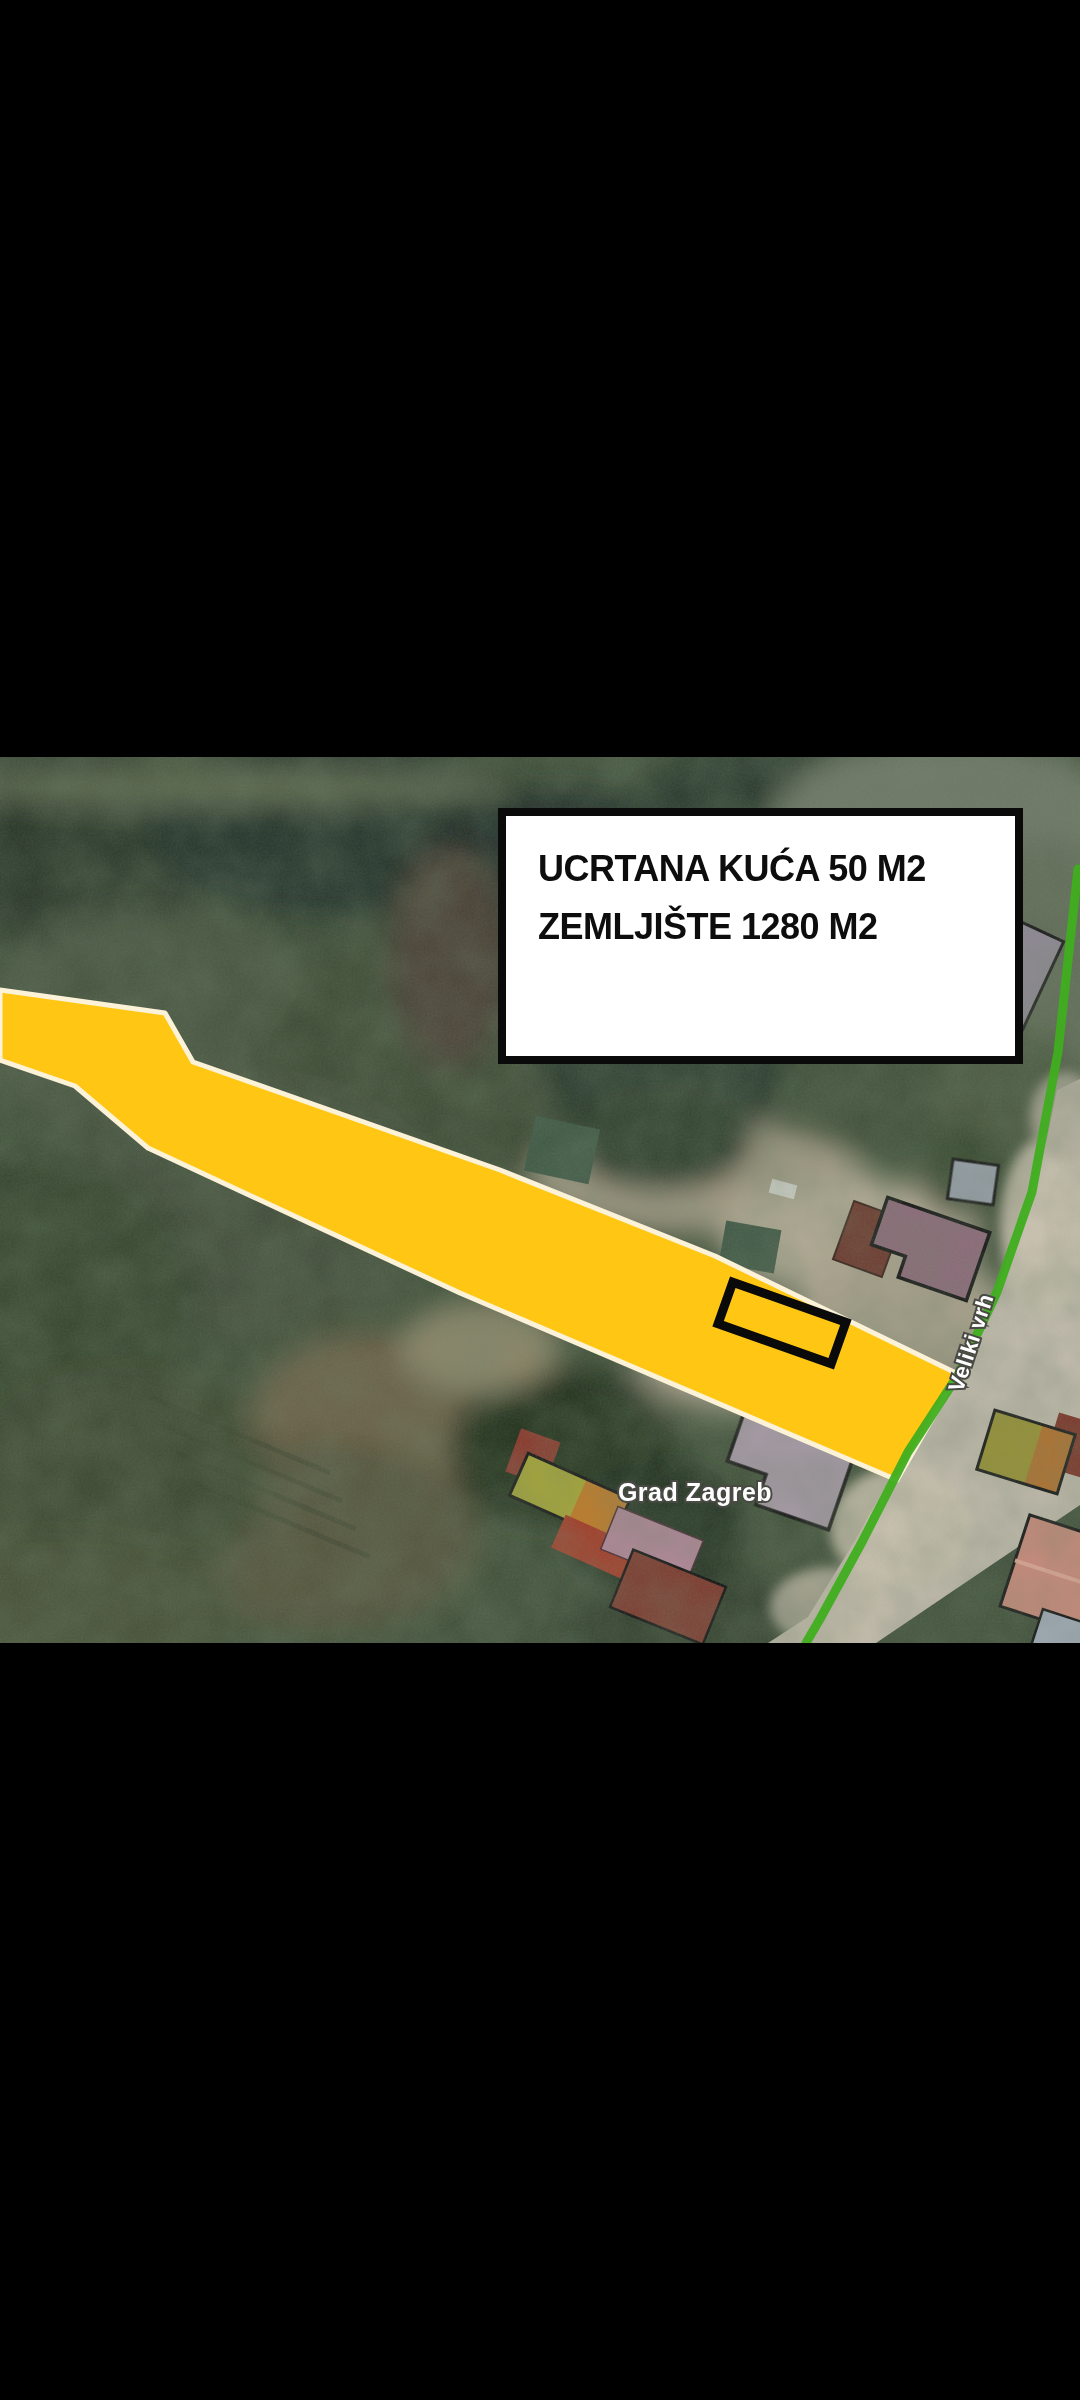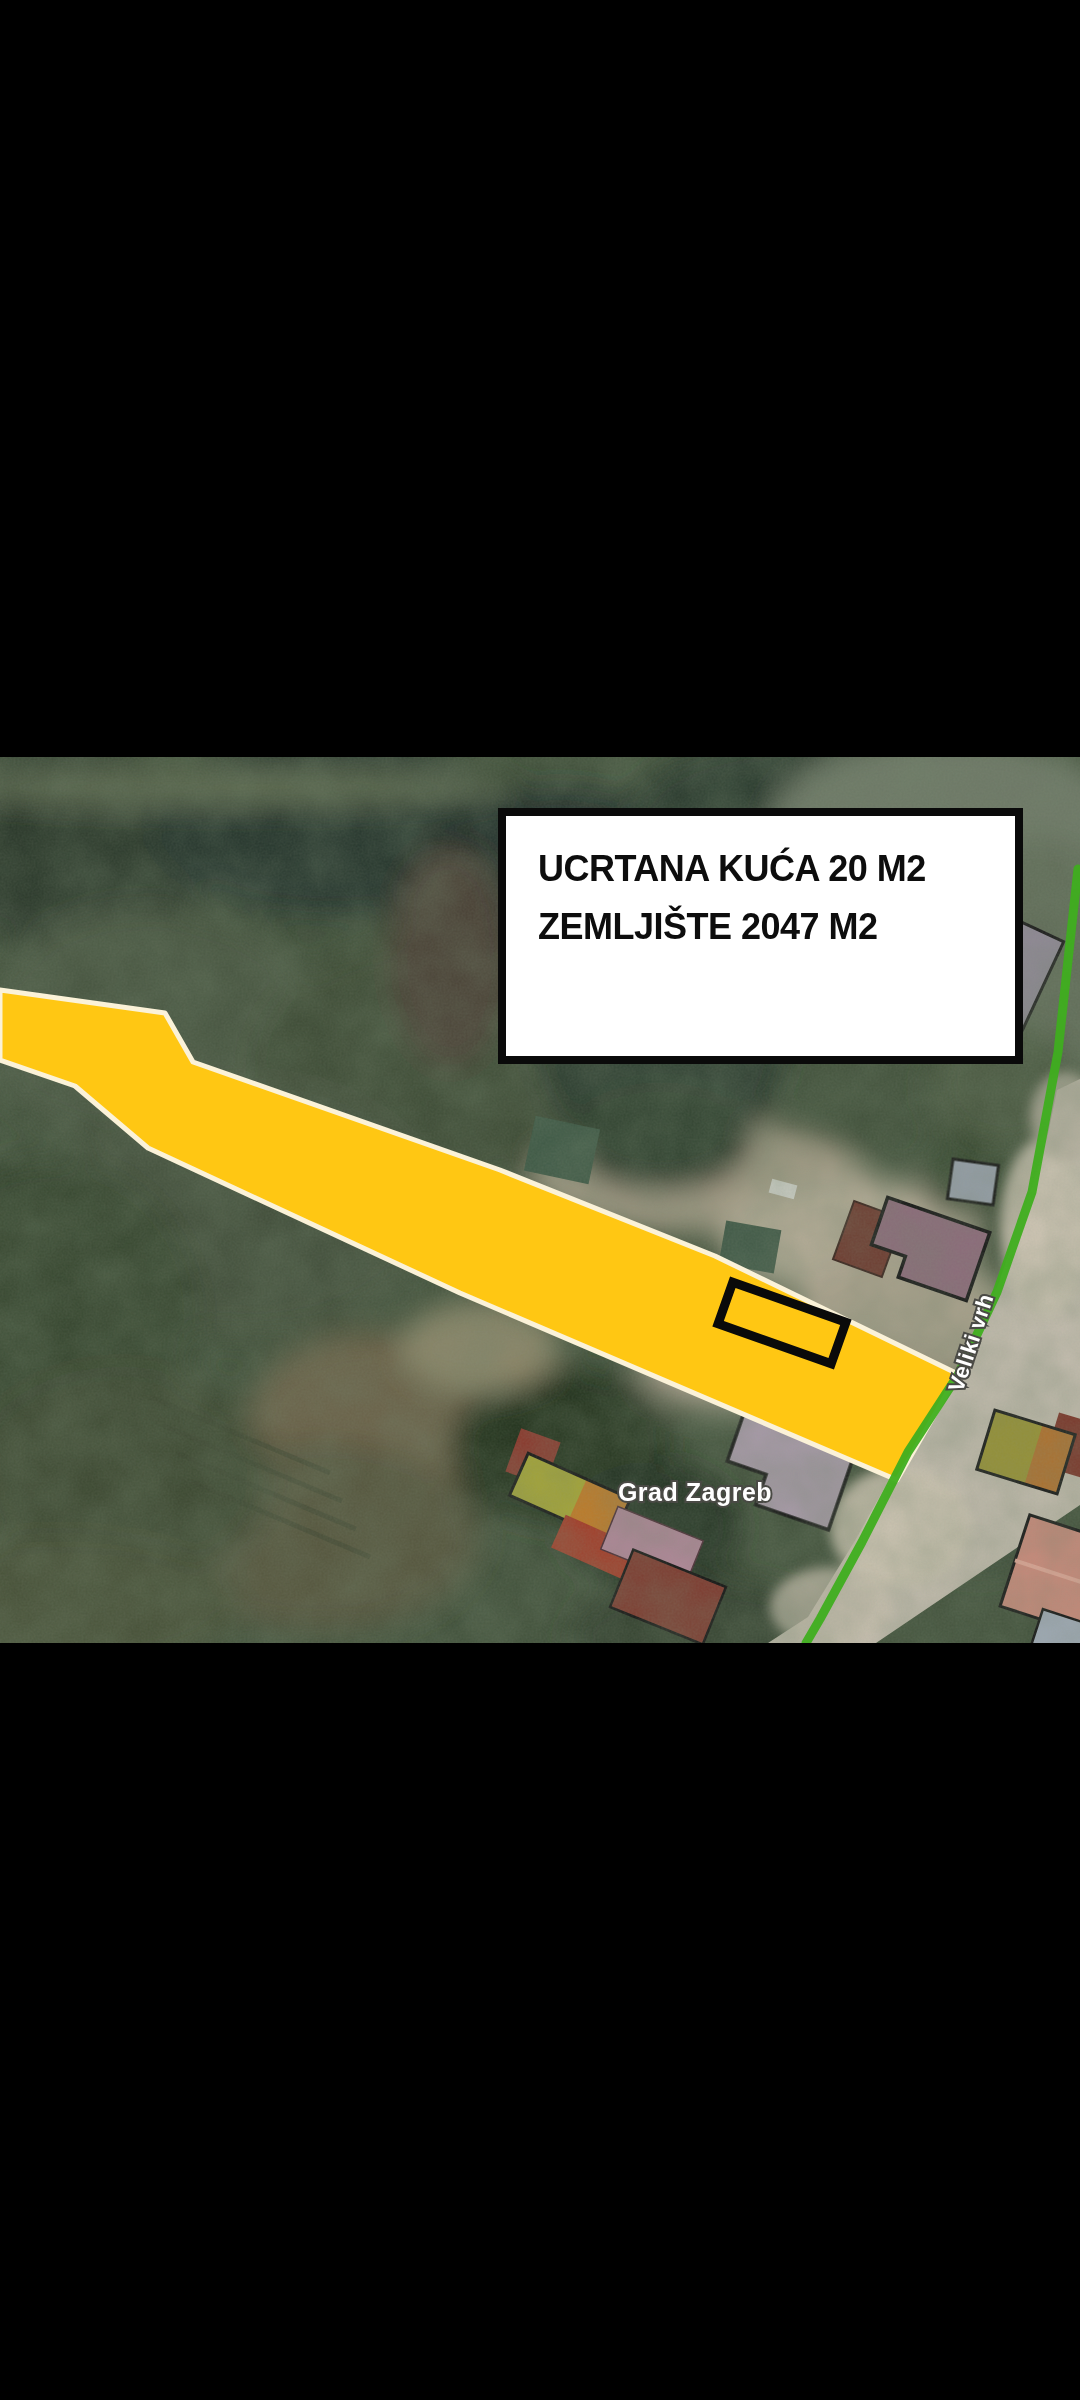--- a/index.html
+++ b/index.html
@@ -165,21 +165,21 @@
         <rect x="-60" y="-22" width="120" height="44" fill="none" stroke-width="9" stroke-linejoin="miter" stroke="#0A0A0A"></rect>
       </g>
 
       <polyline fill="none" stroke-width="9" stroke-linecap="round" stroke-linejoin="round" opacity="0.95" points="1078,112 1058,295 1032,435 997,535 958,618 908,695 862,785 820,862 806,886" stroke="#3FAE1F"></polyline>
 
       <text class="map-label" x="695" y="744" font-size="25" text-anchor="middle">Grad Zagreb</text>
       <text class="map-label" transform="translate(978,588) rotate(-72)" font-size="22" text-anchor="middle">Veliki vrh</text>
     </svg>
 
     <div id="annotation-box">
-      <div>UCRTANA KUĆA 20 M2</div>
-      <div>ZEMLJIŠTE 2047 M2</div>
+      <div>UCRTANA KUĆA 50 M2</div>
+      <div>ZEMLJIŠTE 1280 M2</div>
     </div>
 
   </div>
 
   <div id="letterbox-bottom" class="letterbox"></div>
 
 </div>
 
 </body></html>

